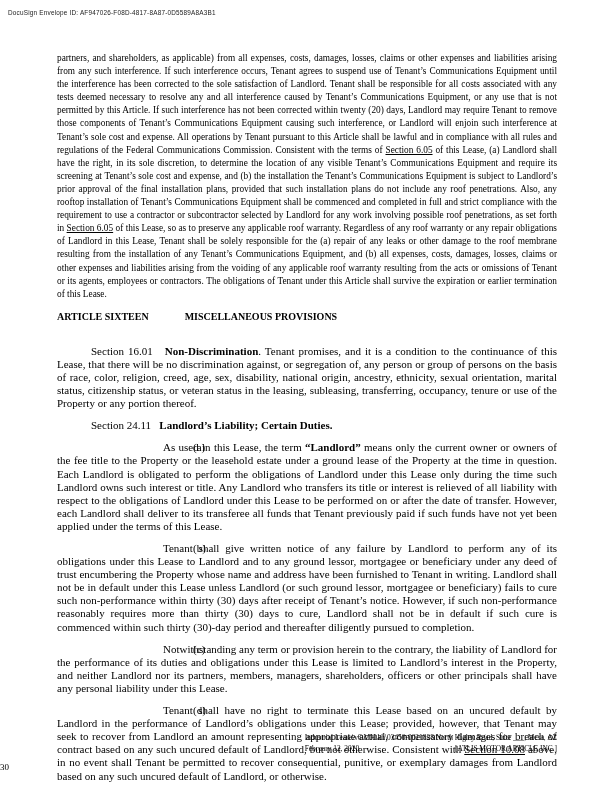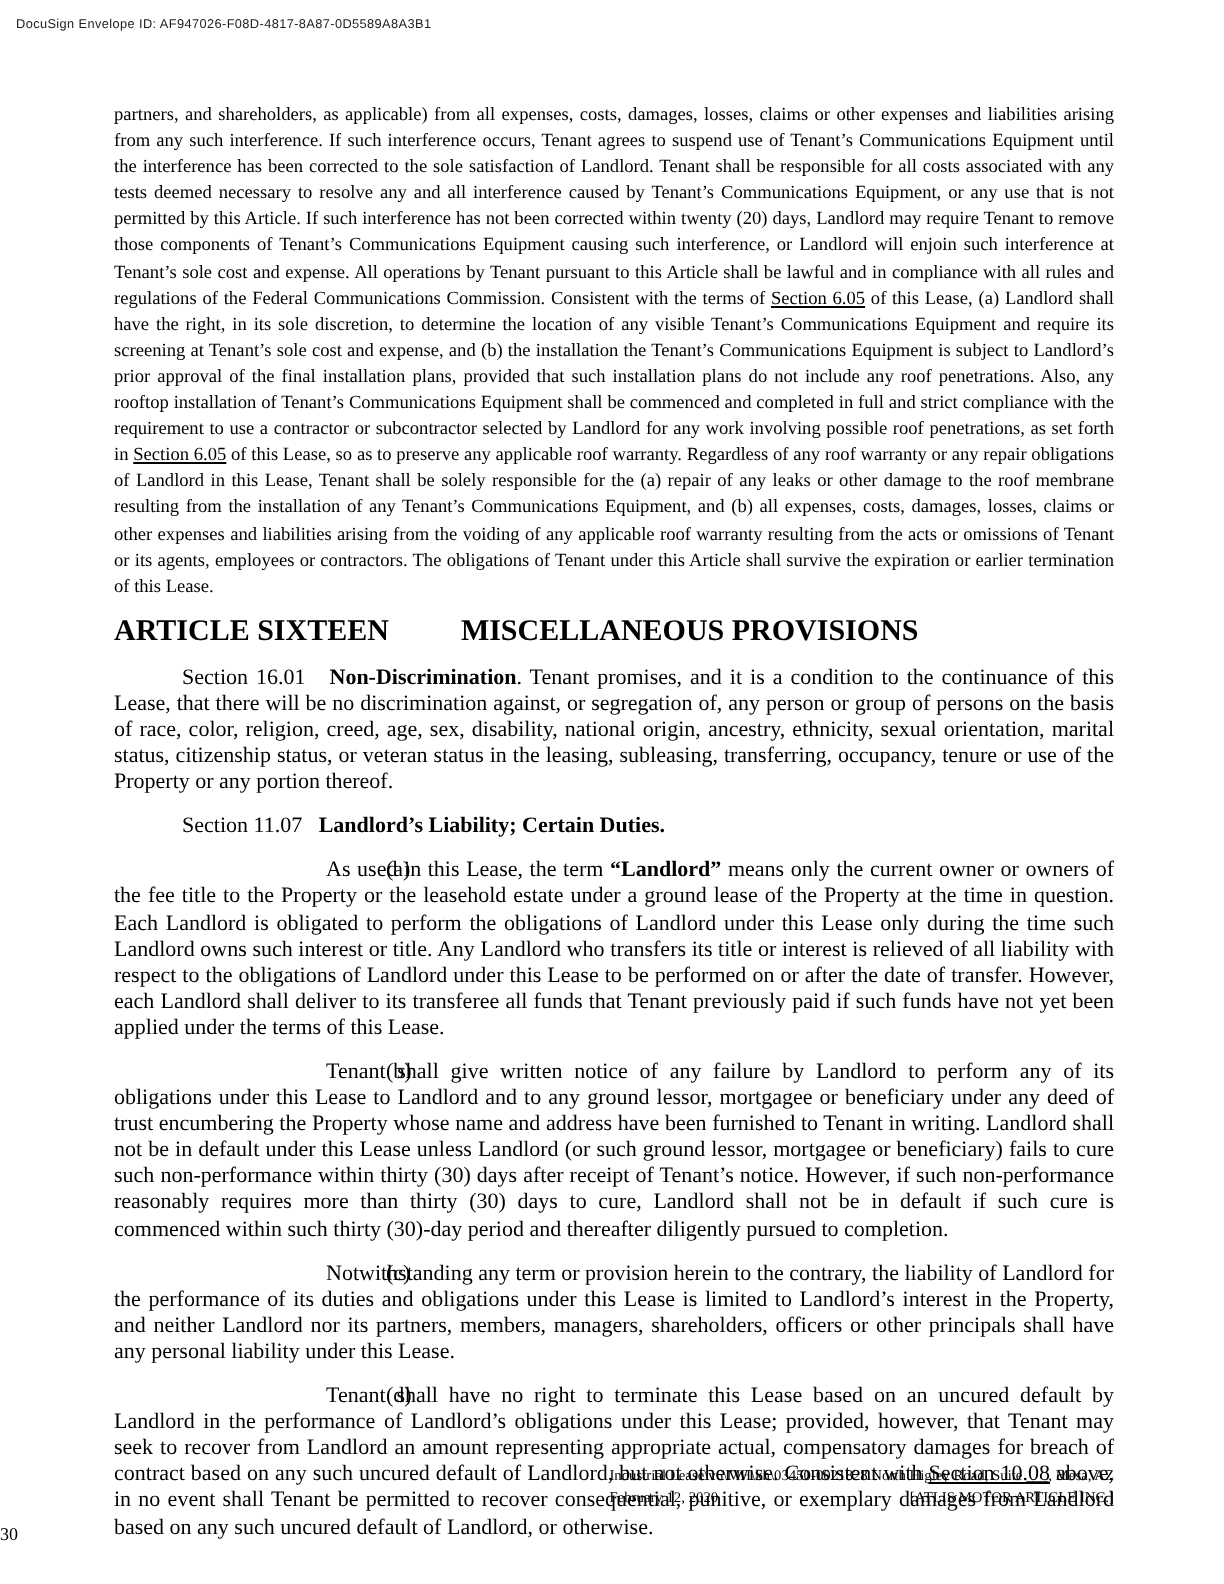--- a/index.html
+++ b/index.html
@@ -45,22 +45,22 @@
     text-justify: inter-word;
   }
   .body-para {
     text-indent: 0;
     margin-bottom: 9px;
   }
   .u { text-decoration: underline; }
   .b { font-weight: bold; }
   .article-head {
     margin-top: 9px;
-    margin-bottom: 10px;
-    font-size: 15px;
+    margin-bottom: 22px;
+    font-size: 10px;
     font-weight: bold;
     line-height: 13px;
   }
   .article-head .sp {
     display: inline-block;
     width: 36px;
   }
   .section-head {
     margin-bottom: 9px;
     font-size: 11px;
@@ -112,21 +112,21 @@
   <div class="envelope-id">DocuSign Envelope ID: AF947026-F08D-4817-8A87-0D5589A8A3B1</div>
 
   <div class="content">
 
     <p class="body-para"><span>partners, and shareholders, as applicable) from all expenses, costs, damages, losses, claims or other expenses and liabilities arising from any such interference.  If such interference occurs, Tenant agrees to suspend use of Tenant’s Communications Equipment until the interference has been corrected to the sole satisfaction of Landlord.  Tenant shall be responsible for all costs associated with any tests deemed necessary to resolve any and all interference caused by Tenant’s Communications Equipment, or any use that is not permitted by this Article.  If such interference has not been corrected within twenty (20) days, Landlord may require Tenant to remove those components of Tenant’s Communications Equipment causing such interference, or Landlord will enjoin such interference at Tenant’s sole cost and expense.  All operations by Tenant pursuant to this Article shall be lawful and in compliance with all rules and regulations of the Federal Communications Commission.  Consistent with the terms of </span><span class="u">Section 6.05</span><span> of this Lease, (a) Landlord shall have the right, in its sole discretion, to determine the location of any visible Tenant’s Communications Equipment and require its screening at Tenant’s sole cost and expense, and (b) the installation the Tenant’s Communications Equipment is subject to Landlord’s prior approval of the final installation plans, provided that such installation plans do not include any roof penetrations.  Also, any rooftop installation of Tenant’s Communications Equipment shall be commenced and completed in full and strict compliance with the requirement to use a contractor or subcontractor selected by Landlord for any work involving possible roof penetrations, as set forth in </span><span class="u">Section 6.05</span><span> of this Lease, so as to preserve any applicable roof warranty.  Regardless of any roof warranty or any repair obligations of Landlord in this Lease, Tenant shall be solely responsible for the (a) repair of any leaks or other damage to the roof membrane resulting from the installation of any Tenant’s Communications Equipment, and (b) all expenses, costs, damages, losses, claims or other expenses and liabilities arising from the voiding of any applicable roof warranty resulting from the acts or omissions of Tenant or its agents, employees or contractors.  The obligations of Tenant under this Article shall survive the expiration or earlier termination of this Lease.</span></p>
 
     <p class="article-head"><span>ARTICLE SIXTEEN</span><span class="sp"></span><span>MISCELLANEOUS PROVISIONS</span></p>
 
     <p class="section-head"><span>Section 16.01</span>&nbsp;&nbsp;&nbsp;<span class="b">Non-Discrimination</span><span>.   Tenant promises, and it is a condition to the continuance of this Lease, that there will be no discrimination against, or segregation of, any person or group of persons on the basis of race, color, religion, creed, age, sex, disability, national origin, ancestry, ethnicity, sexual orientation, marital status, citizenship status, or veteran status in the leasing, subleasing, transferring, occupancy, tenure or use of the Property or any portion thereof.</span></p>
 
-    <p class="section-head"><span>Section 11.07</span>&nbsp;&nbsp;&nbsp;<span class="b">Landlord’s Liability; Certain Duties</span><span class="b">.</span></p>
+    <p class="section-head"><span>Section 24.11</span>&nbsp;&nbsp;&nbsp;<span class="b">Landlord’s Liability; Certain Duties</span><span class="b">.</span></p>
 
     <p class="lettered"><span class="lbl">(a)</span><span>As used in this Lease, the term </span><span class="b">“Landlord”</span><span> means only the current owner or owners of the fee title to the Property or the leasehold estate under a ground lease of the Property at the time in question.  Each Landlord is obligated to perform the obligations of Landlord under this Lease only during the time such Landlord owns such interest or title.  Any Landlord who transfers its title or interest is relieved of all liability with respect to the obligations of Landlord under this Lease to be performed on or after the date of transfer.  However, each Landlord shall deliver to its transferee all funds that Tenant previously paid if such funds have not yet been applied under the terms of this Lease.</span></p>
 
     <p class="lettered"><span class="lbl">(b)</span><span>Tenant shall give written notice of any failure by Landlord to perform any of its obligations under this Lease to Landlord and to any ground lessor, mortgagee or beneficiary under any deed of trust encumbering the Property whose name and address have been furnished to Tenant in writing.  Landlord shall not be in default under this Lease unless Landlord (or such ground lessor, mortgagee or beneficiary) fails to cure such non-performance within thirty (30) days after receipt of Tenant’s notice.  However, if such non-performance reasonably requires more than thirty (30) days to cure, Landlord shall not be in default if such cure is commenced within such thirty (30)-day period and thereafter diligently pursued to completion.</span></p>
 
     <p class="lettered"><span class="lbl">(c)</span><span>Notwithstanding any term or provision herein to the contrary, the liability of Landlord for the performance of its duties and obligations under this Lease is limited to Landlord’s interest in the Property, and neither Landlord nor its partners, members, managers, shareholders, officers or other principals shall have any personal liability under this Lease.</span></p>
 
     <p class="lettered"><span class="lbl">(d)</span><span>Tenant shall have no right to terminate this Lease based on an uncured default by Landlord in the performance of Landlord’s obligations under this Lease; provided, however, that Tenant may seek to recover from Landlord an amount representing appropriate actual, compensatory damages for breach of contract based on any such uncured default of Landlord, but not otherwise.  Consistent with </span><span class="u">Section 10.08</span><span> above, in no event shall Tenant be permitted to recover consequential, punitive, or exemplary damages from Landlord based on any such uncured default of Landlord, or otherwise.</span></p>
 
   </div>

